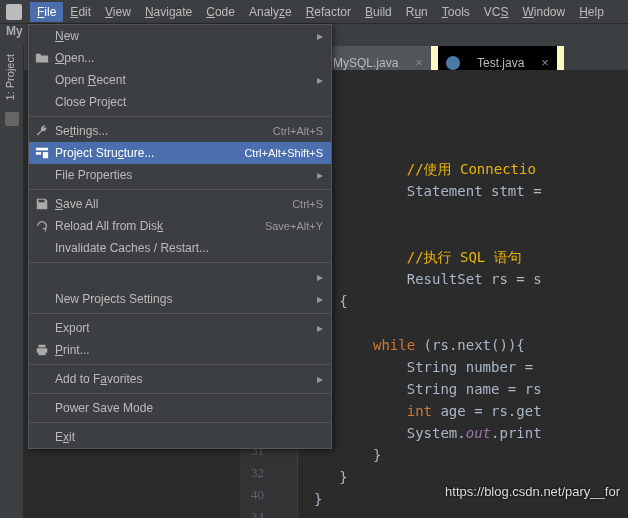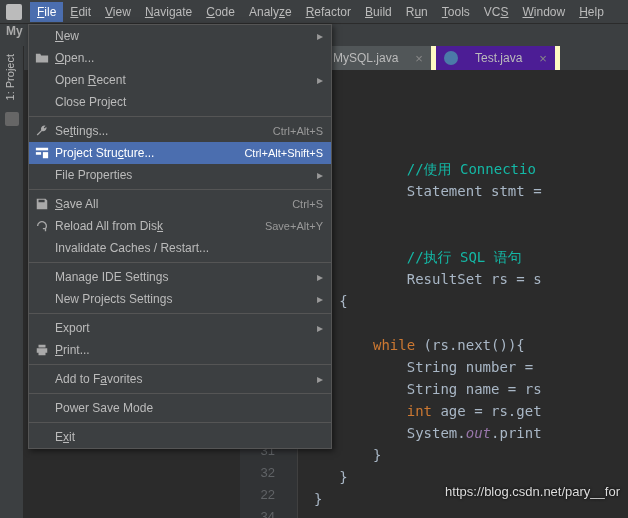--- a/index.html
+++ b/index.html
@@ -75,66 +75,66 @@
 }
 .tabs {
   height: 24px;
   background: #3c3f41;
   display: flex;
   align-items: stretch;
   padding-left: 270px;
 }
 .tab {
   display: flex;
-  align-items: center;
+  align-items: flex-end;
   padding: 0 8px;
   gap: 17px;
-  border-right: 5px solid #fef9c3;
+  border-right: 7px solid #fef9c3;
   background: #515658;
 }
-.tab.active { background: #4c1d95; }
+.tab.active { background: #000000; }
 .tab .ficon { width: 14px; height: 14px; border-radius: 50%; }
 .tab .ficon.java { background: #4b7aa8; }
 .tab .close { color: #888; font-size: 13px; }
 
 .gutter {
   position: absolute;
   left: 216px; top: 24px; bottom: 0;
   width: 58px;
   background: #313335;
   border-right: 1px solid #404040;
 }
 .gutter .ln {
   height: 22px;
   line-height: 22px;
-  text-align: right;
+  text-align: center;
   padding-right: 22px;
   color: #606366;
-  font-family: Liberation Sans, sans-serif;
+  font-family: Liberation Serif, serif;
   font-size: 13px;
 }
 .gutter .fold {
   position: absolute;
   right: 2px;
   width: 10px; height: 10px;
   border: 1px solid #777;
   background: #313335;
 }
 
 .code {
   position: absolute;
   left: 290px; top: 24px; right: 0; bottom: 0;
   font-family: Consolas, monospace;
   font-size: 14px;
   line-height: 22px;
   color: #a9b7c6;
   white-space: pre;
   overflow: hidden;
 }
-.code .cm { color: #14b8a6; }
+.code .cm { color: #eab308; }
 .code .kw { color: #cc7832; }
 .code .st { color: #9876aa; font-style: italic; text-align: center; }
 .code .br { color: #a9b7c6; }
 .code .ln { display: block; height: 22px; }
 
 .dropdown {
   position: absolute;
   left: 28px; top: 24px;
   width: 304px;
   background: #3c3f41;
@@ -227,21 +227,21 @@
       <span class="ficon java"></span>
       <span>Test.java</span>
       <span class="close">×</span>
     </div>
   </div>
 
   <div class="gutter">
     <div style="height:370px"></div>
     <div class="ln">31</div>
     <div class="ln">32</div>
-    <div class="ln">22</div>
+    <div class="ln">40</div>
     <div class="ln">34</div>
     <div class="fold" style="top:30px"></div>
     <div class="fold" style="top:220px"></div>
   </div>
 
   <div class="code">
 <span class="ln"></span><span class="ln"></span><span class="ln"></span><span class="ln">           <span class="cm">//使用 Connectio</span></span><span class="ln">           <span>Statement stmt =</span></span><span class="ln"></span><span class="ln"></span><span class="ln">           <span class="cm">//执行 SQL 语句</span></span><span class="ln">           <span>ResultSet rs = s</span></span><span class="ln">   <span class="br">{</span></span><span class="ln"></span><span class="ln">       <span class="kw">while</span><span> (rs.next()){</span></span><span class="ln">           <span>String number = </span></span><span class="ln">           <span>String name = rs</span></span><span class="ln">           <span class="kw">int</span><span> age = rs.get</span></span><span class="ln">           <span>System.</span><span class="st">out</span><span>.print</span></span><span class="ln">       <span class="br">}</span></span><span class="ln">   <span class="br">}</span></span><span class="ln"><span class="br">}</span></span><span class="ln"></span>
   </div>
 </div>
 
@@ -307,21 +307,20 @@
         </svg>
       </span>
     <span class="lbl">Reload All from Dis<u>k</u></span>
     <span class="sc">Save+Alt+Y</span>
   </div>
   <div class="mi">
     <span class="lbl">Invalidate Caches / Restart...</span>
   </div>
   <div class="sep"></div>
   <div class="mi">
-    <span class="lbl">Manage IDE Settings</span>
       <span class="sub">▸</span>
   </div>
   <div class="mi">
     <span class="lbl">New Projects Settings</span>
       <span class="sub">▸</span>
   </div>
   <div class="sep"></div>
   <div class="mi">
     <span class="lbl">Export</span>
       <span class="sub">▸</span>

